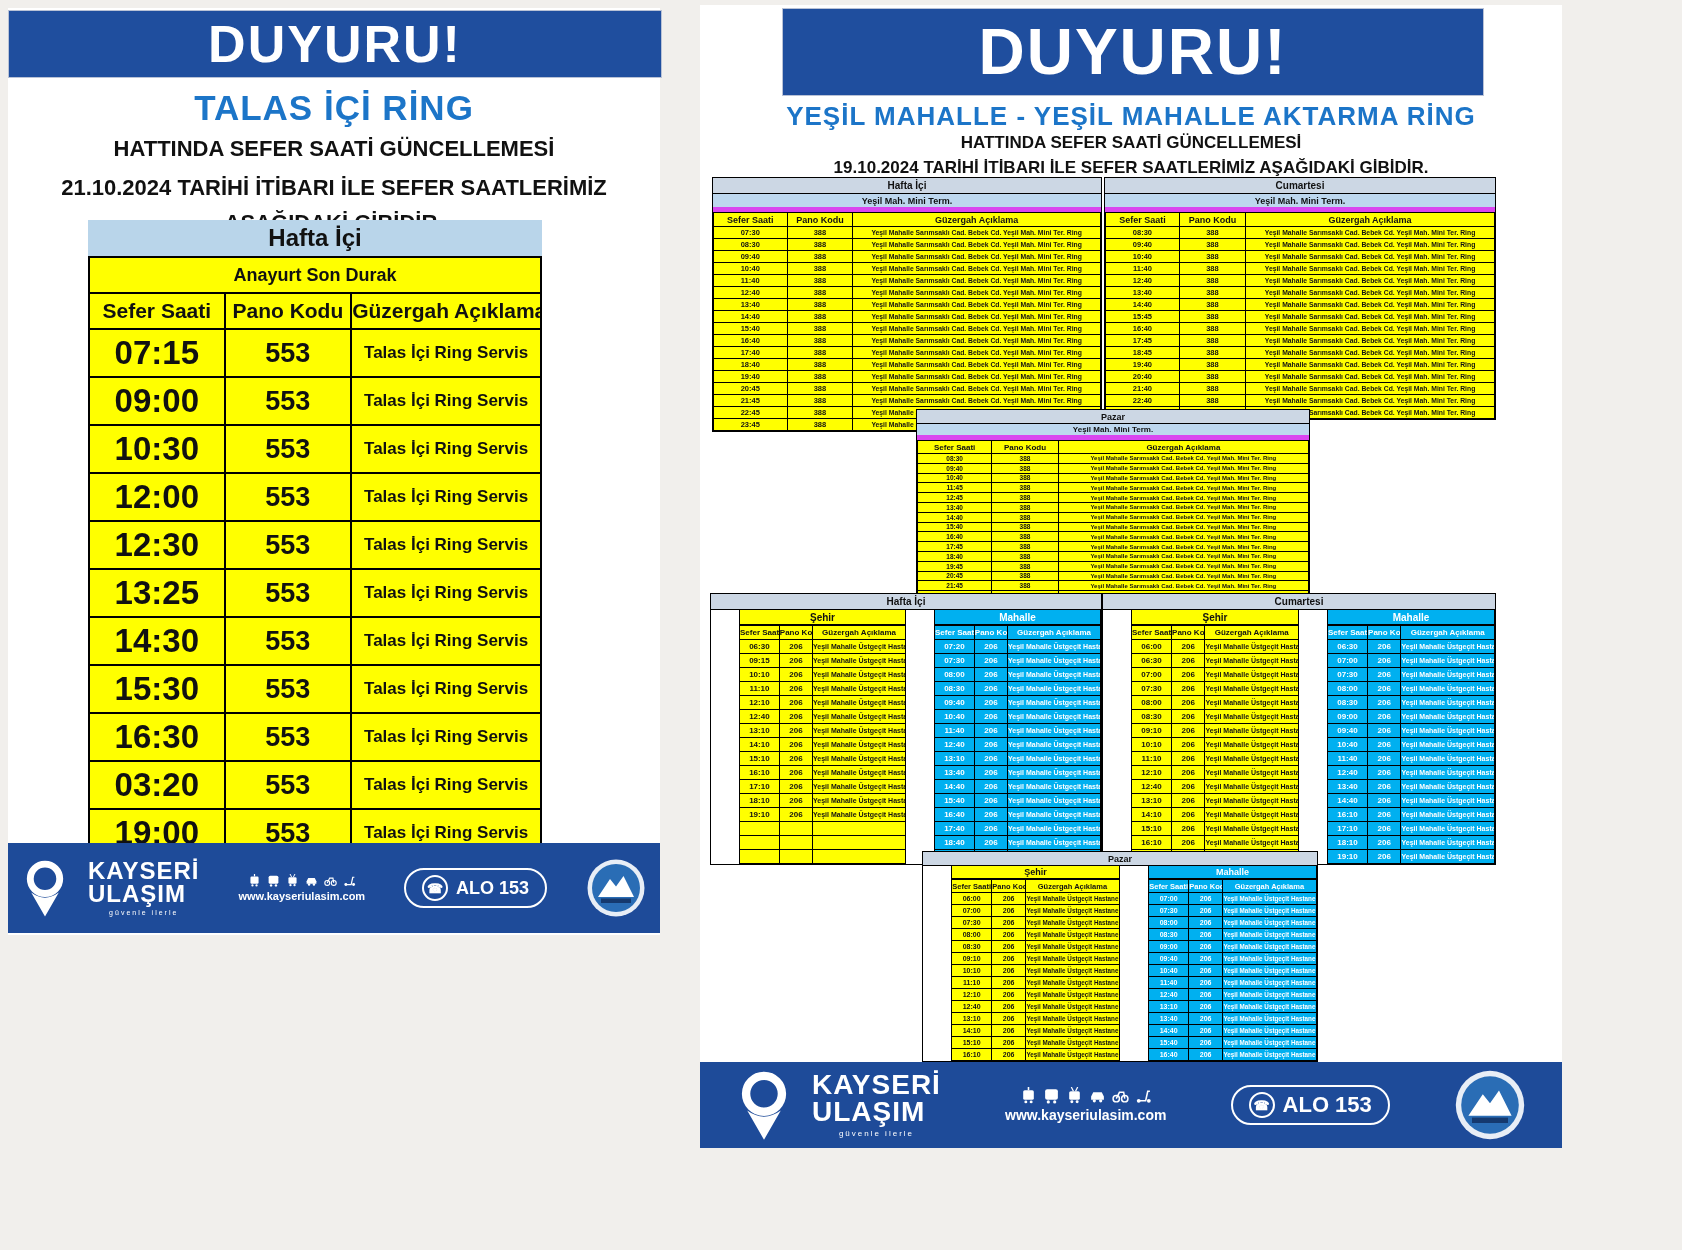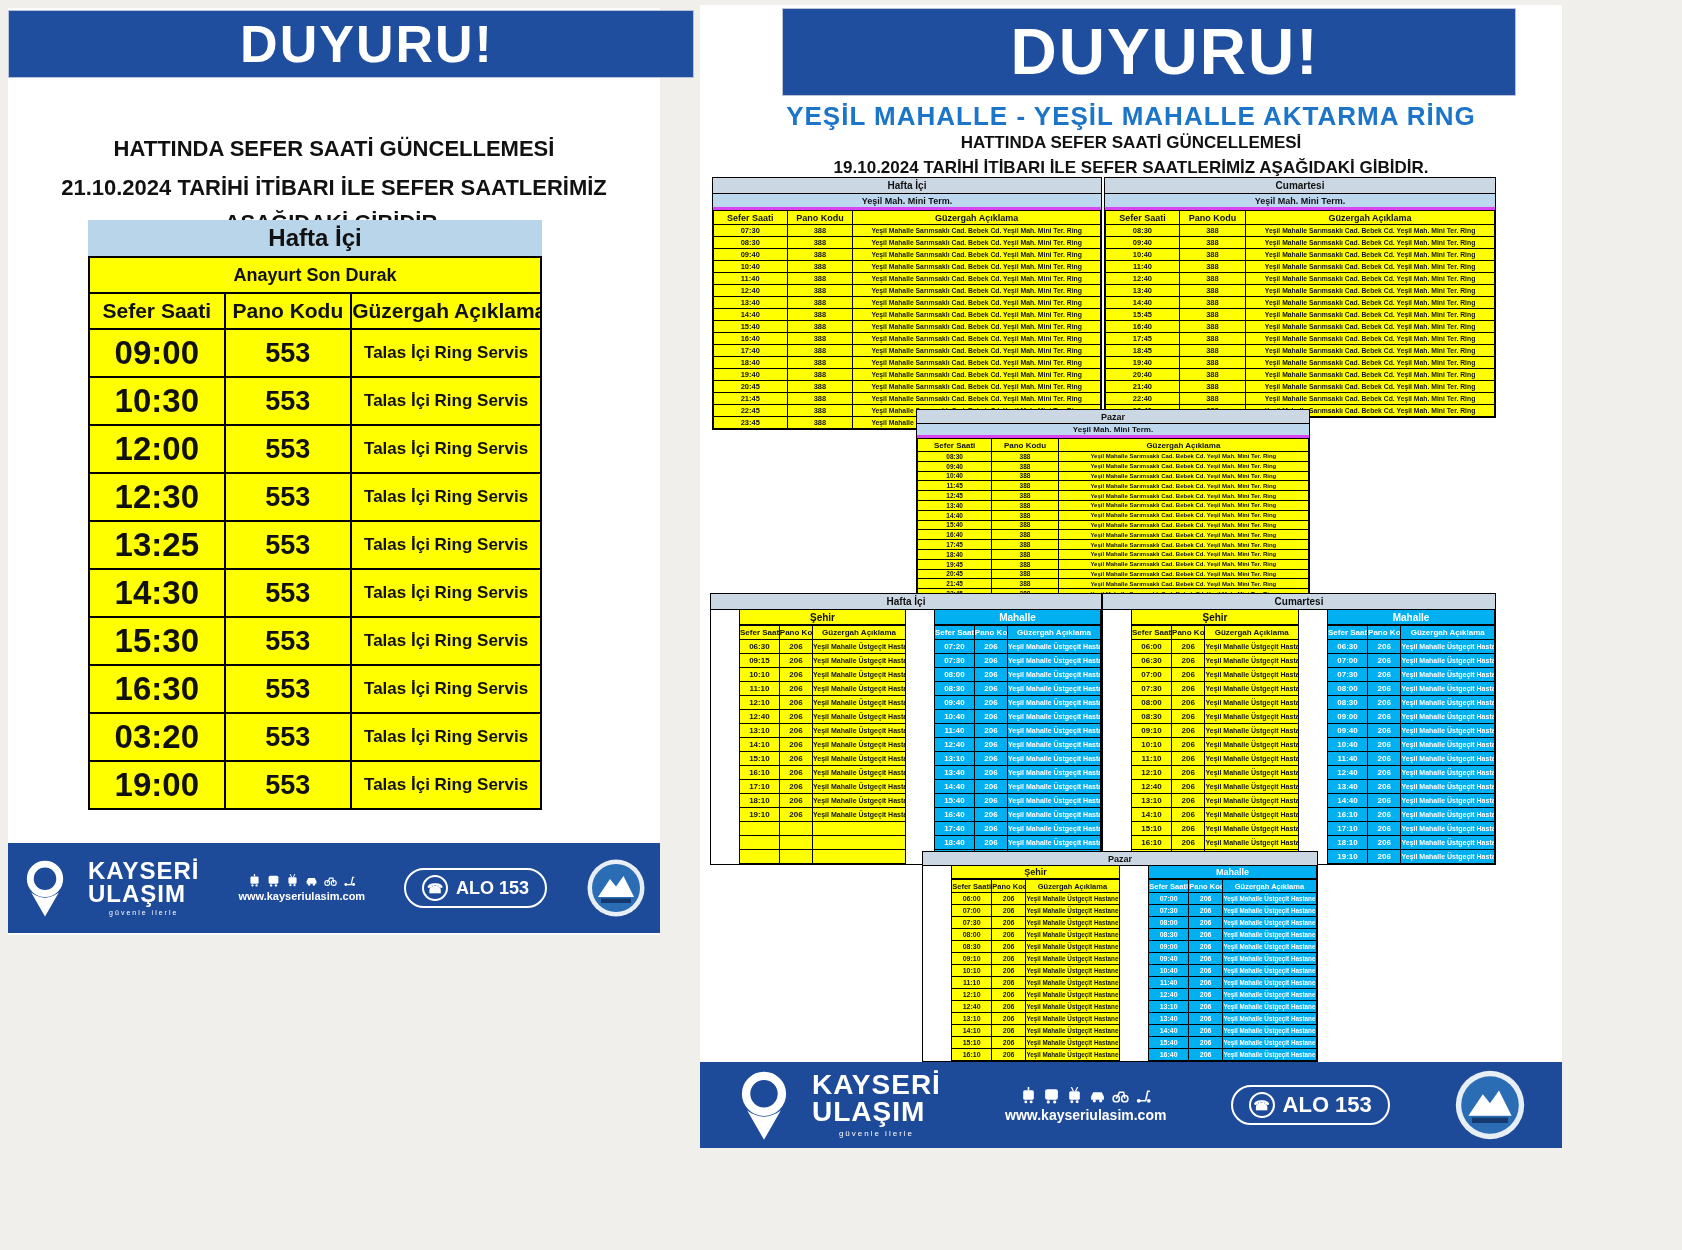--- a/index.html
+++ b/index.html
@@ -3,21 +3,21 @@
 <meta charset="utf-8">
 <style>
   html,body{margin:0;padding:0;background:#e9e7e4;}
   .canvas{position:relative;width:1682px;height:1250px;background:#f1efec;
           font-family:"Liberation Sans",sans-serif;overflow:hidden;}
   .poster{position:absolute;background:#ffffff;}
   #poster-left{left:8px;top:8px;width:652px;height:927px;}
   #poster-right{left:700px;top:5px;width:862px;height:1143px;}
 
   .banner{position:absolute;background:#1f4e9e;color:#fff;display:flex;align-items:center;
-          justify-content:center;font-weight:800;letter-spacing:2px;border:1px solid #b9c2d6;padding-left:32px;}
+          justify-content:center;font-weight:800;letter-spacing:2px;border:1px solid #b9c2d6;}
   #banner-left{left:0;top:2px;width:100%;height:66px;font-size:52px;}
   #banner-right{left:82px;top:3px;width:700px;height:86px;font-size:64px;}
 
   .ptitle{position:absolute;width:100%;text-align:center;color:#1c75c8;font-weight:800;}
   #title-left{top:80px;font-size:35px;letter-spacing:1px;}
   #title-right{top:96px;font-size:26px;letter-spacing:1px;}
   .psub{position:absolute;width:100%;text-align:center;color:#111;font-weight:800;}
   #sub-left{top:128px;font-size:22px;}
   #sub-right{top:128px;font-size:17px;}
   .pdate{position:absolute;text-align:center;color:#111;font-weight:800;}
@@ -34,21 +34,21 @@
   #table-talas .stoprow th{height:34px;font-size:18px;font-weight:800;}
   #table-talas .colrow th{height:34px;font-size:21px;font-weight:800;}
   #table-talas td{height:46px;}
   #table-talas td.cell-time{font-size:33px;font-weight:800;}
   #table-talas td.cell-pano{font-size:27px;font-weight:800;}
   #table-talas td.cell-route{font-size:17px;font-weight:800;}
 
   
   .mini{position:absolute;border:1px solid #000;background:#fff;}
   .mini .day{background:#ccd7e4;border-bottom:1px solid #000;display:flex;align-items:center;justify-content:center;font-weight:800;color:#111;}
-  .mini .term{background:#bdd7ee;border-bottom:3px solid #d946ef;display:flex;align-items:center;justify-content:center;font-weight:800;color:#111;}
+  .mini .term{background:#bdd7ee;border-bottom:5px solid #d946ef;display:flex;align-items:center;justify-content:center;font-weight:800;color:#111;}
   .mini table{border-collapse:collapse;width:100%;table-layout:fixed;}
   .mini th,.mini td{border:1px solid #000;background:#ffff00;color:#111;text-align:center;
       vertical-align:middle;overflow:hidden;white-space:nowrap;padding:0;font-weight:700;}
   .mini col.c-time{width:19%;} .mini col.c-pano{width:17%;} .mini col.c-route{width:64%;}
   #mini-hi{left:12px;top:172px;width:388px;}
   #mini-cts{left:404px;top:172px;width:390px;}
   #mini-pzr{left:216px;top:404px;width:392px;}
   #mini-hi .day,#mini-cts .day{height:15px;font-size:10px;}
   #mini-hi .term,#mini-cts .term{height:13px;font-size:9px;}
   #mini-hi th,#mini-cts th{height:13px;font-size:9px;}
@@ -115,20 +115,21 @@
 </style>
 </head>
 <body>
 
 <div class="canvas">
 
   <section class="poster" id="poster-left">
     <div class="banner" id="banner-left">
       <span>DUYURU!</span>
     </div>
+    <div class="ptitle" id="title-left">TALAS İÇİ RİNG</div>
     <div class="psub" id="sub-left">HATTINDA SEFER SAATİ GÜNCELLEMESİ</div>
     <div class="pdate" id="date-left">21.10.2024 TARİHİ İTİBARI İLE SEFER SAATLERİMİZ AŞAĞIDAKİ GİBİDİR.</div>
 
     <div class="band" id="band-left">Hafta İçi</div>
 
     <table class="ttable" id="table-talas">
       <colgroup>
           <col style="width:30%">
           <col style="width:28%">
           <col style="width:42%">
@@ -137,20 +138,25 @@
         <tr class="stoprow">
           <th colspan="3">Anayurt Son Durak</th>
         </tr>
         <tr class="colrow">
           <th>Sefer Saati</th>
           <th>Pano Kodu</th>
           <th>Güzergah Açıklama</th>
         </tr>
       </thead>
       <tbody>
+          <tr>
+            <td class="cell-time">07:15</td>
+            <td class="cell-pano">553</td>
+            <td class="cell-route">Talas İçi Ring Servis</td>
+          </tr>
           <tr>
             <td class="cell-time">09:00</td>
             <td class="cell-pano">553</td>
             <td class="cell-route">Talas İçi Ring Servis</td>
           </tr>
           <tr>
             <td class="cell-time">10:30</td>
             <td class="cell-pano">553</td>
             <td class="cell-route">Talas İçi Ring Servis</td>
           </tr>

